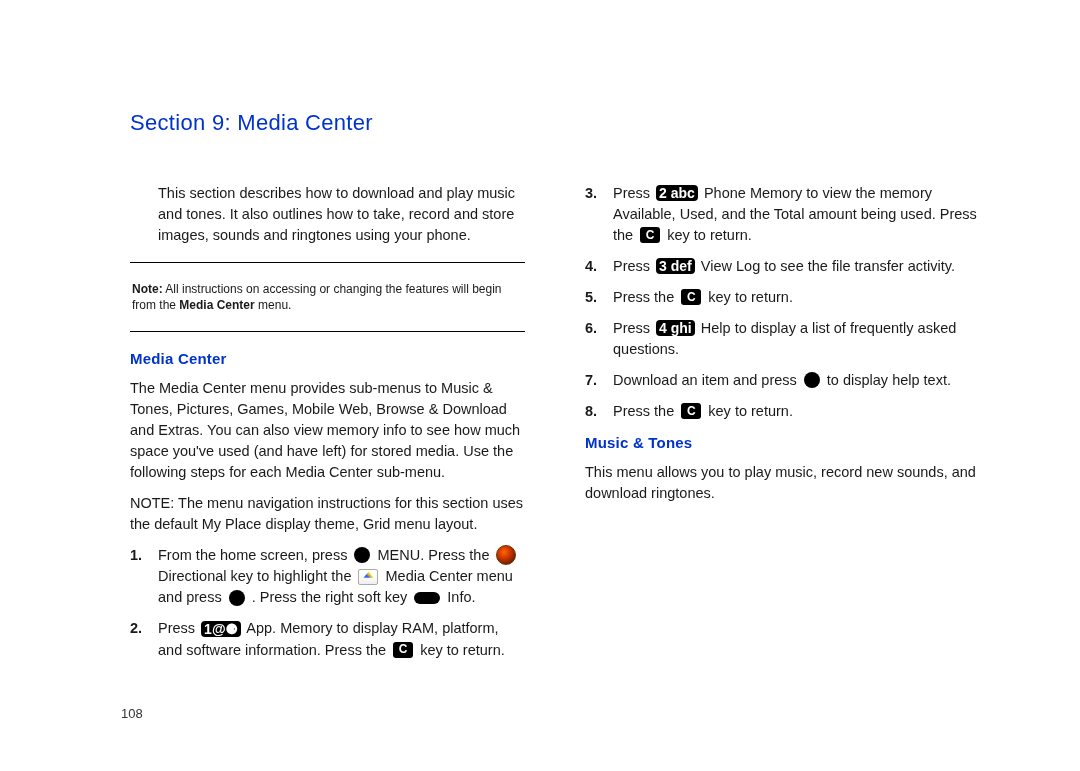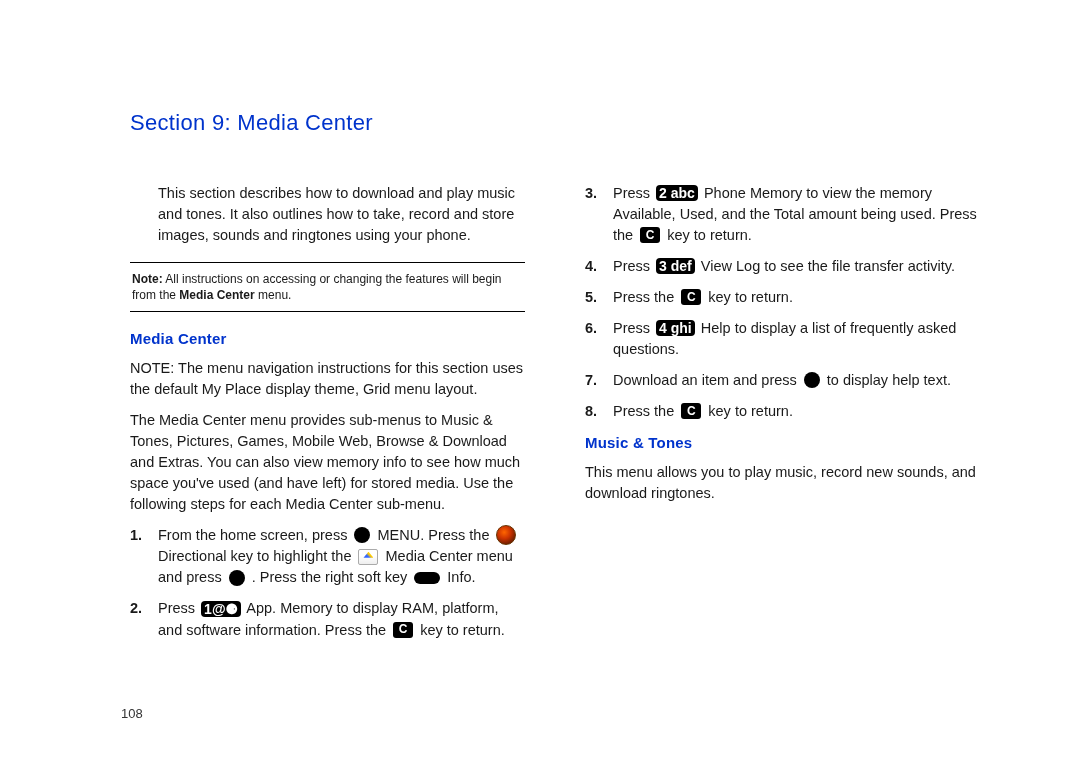--- a/index.html
+++ b/index.html
@@ -34,21 +34,21 @@
     line-height: 1.45;
     color: #1a1a1a;
   }
   .intro {
     margin-bottom: 14px;
     margin-left: 28px;
   }
   .note-box {
     border-top: 1.5px solid #000;
     border-bottom: 1.5px solid #000;
-    padding: 8px 2px;
+    padding: 18px 2px;
     font-size: 12px;
     line-height: 1.35;
     margin: 16px 0 16px 0;
   }
   .note-box b { font-weight: bold; }
   .sub-heading {
     font-family: Arial, Helvetica, sans-serif;
     font-weight: 900;
     color: #0033cc;
     font-size: 15px;
@@ -184,25 +184,25 @@
     <div class="col">
       <div class="intro">This section describes how to download and play music and tones. It also outlines how to take, record and store images, sounds and ringtones using your phone.</div>
 
       <div class="note-box">
         <b>Note:</b><span> All instructions on accessing or changing the features will begin from the </span><b>Media Center</b><span> menu.</span>
       </div>
 
       <div class="sub-heading">Media Center</div>
 
       <div class="para">
+        <span>The Media Center menu provides sub-menus to Music &amp; Tones, Pictures, Games, Mobile Web, Browse &amp; Download and Extras. You can also view memory info to see how much space you've used (and have left) for stored media. Use the following steps for each </span><b>Media Center</b><span> sub-menu.</span>
+      </div>
+
+      <div class="para">
         <b>NOTE</b><span>: The menu navigation instructions for this section uses the default </span><b>My Place</b><span> display theme, </span><b>Grid menu</b><span> layout.</span>
-      </div>
-
-      <div class="para">
-        <span>The Media Center menu provides sub-menus to Music &amp; Tones, Pictures, Games, Mobile Web, Browse &amp; Download and Extras. You can also view memory info to see how much space you've used (and have left) for stored media. Use the following steps for each </span><b>Media Center</b><span> sub-menu.</span>
       </div>
 
       <ol class="steps">
         <li>
           <span class="num">1.</span>
           <span class="body">
             <span>From the home screen, press </span><span class="key-circle"></span><b> MENU</b><span>. Press the </span><span class="joystick-icon"></span><span> Directional key to highlight the </span><span class="app-icon"></span><b> Media Center</b><span> menu and press </span><span class="key-circle"></span><span> . Press the right soft key </span><span class="key-pill"></span><b> Info</b><span>.</span>
           </span>
         </li>
         <li>

